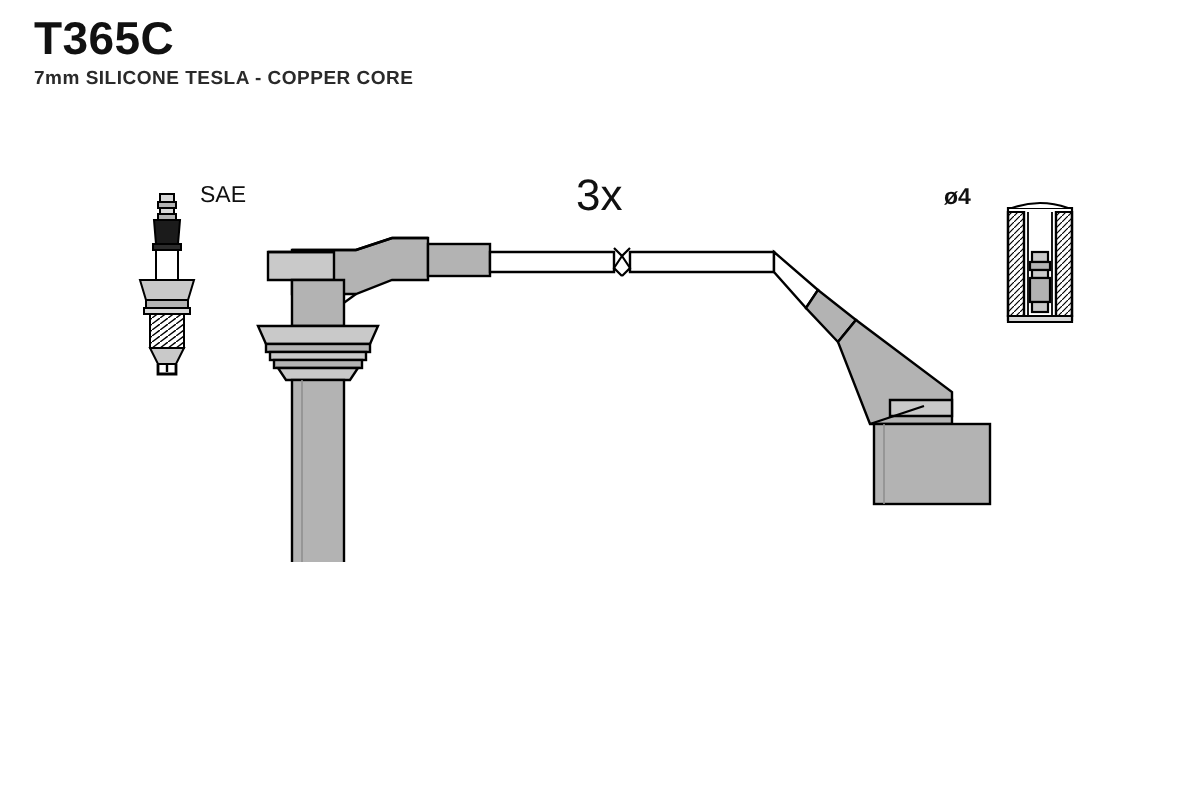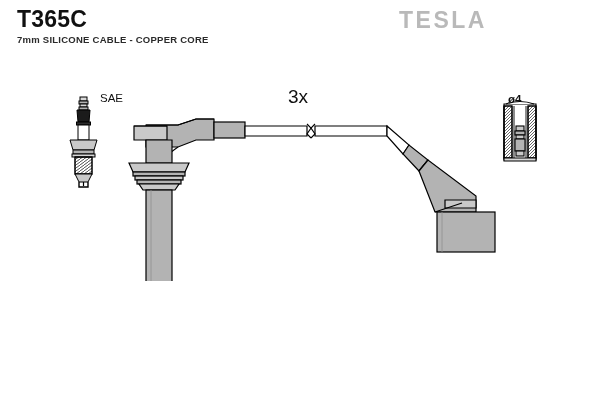--- a/index.html
+++ b/index.html
@@ -55,48 +55,47 @@
   }
   #label-sae {
     left: 100px;
     top: 93px;
     font-size: 11.5px;
     font-weight: normal;
   }
   #label-qty {
     left: 288px;
     top: 87px;
-    font-size: 19px;
+    font-size: 22px;
     font-weight: normal;
   }
   #label-diameter {
-    left: 508px;
+    left: 472px;
     top: 94px;
     font-size: 11.5px;
     font-weight: bold;
   }
   
   #drawing {
     position: absolute;
     left: 0;
     top: 0;
     width: 600px;
     height: 400px;
   }
 </style>
 </head>
 <body>
 
 <div id="page">
 
   <div id="part-number">T365C</div>
 
-  <div id="part-description">7mm SILICONE CABLE - COPPER CORE</div>
-
-  <div id="brand-logo">TESLA</div>
+  <div id="part-description">7mm SILICONE TESLA - COPPER CORE</div>
+
 
   <div class="callout" id="label-sae">SAE</div>
 
   <div class="callout" id="label-qty">3x</div>
 
   <div class="callout" id="label-diameter">ø4</div>
 
   <svg id="drawing" viewBox="0 0 600 400">
 
     <defs>

